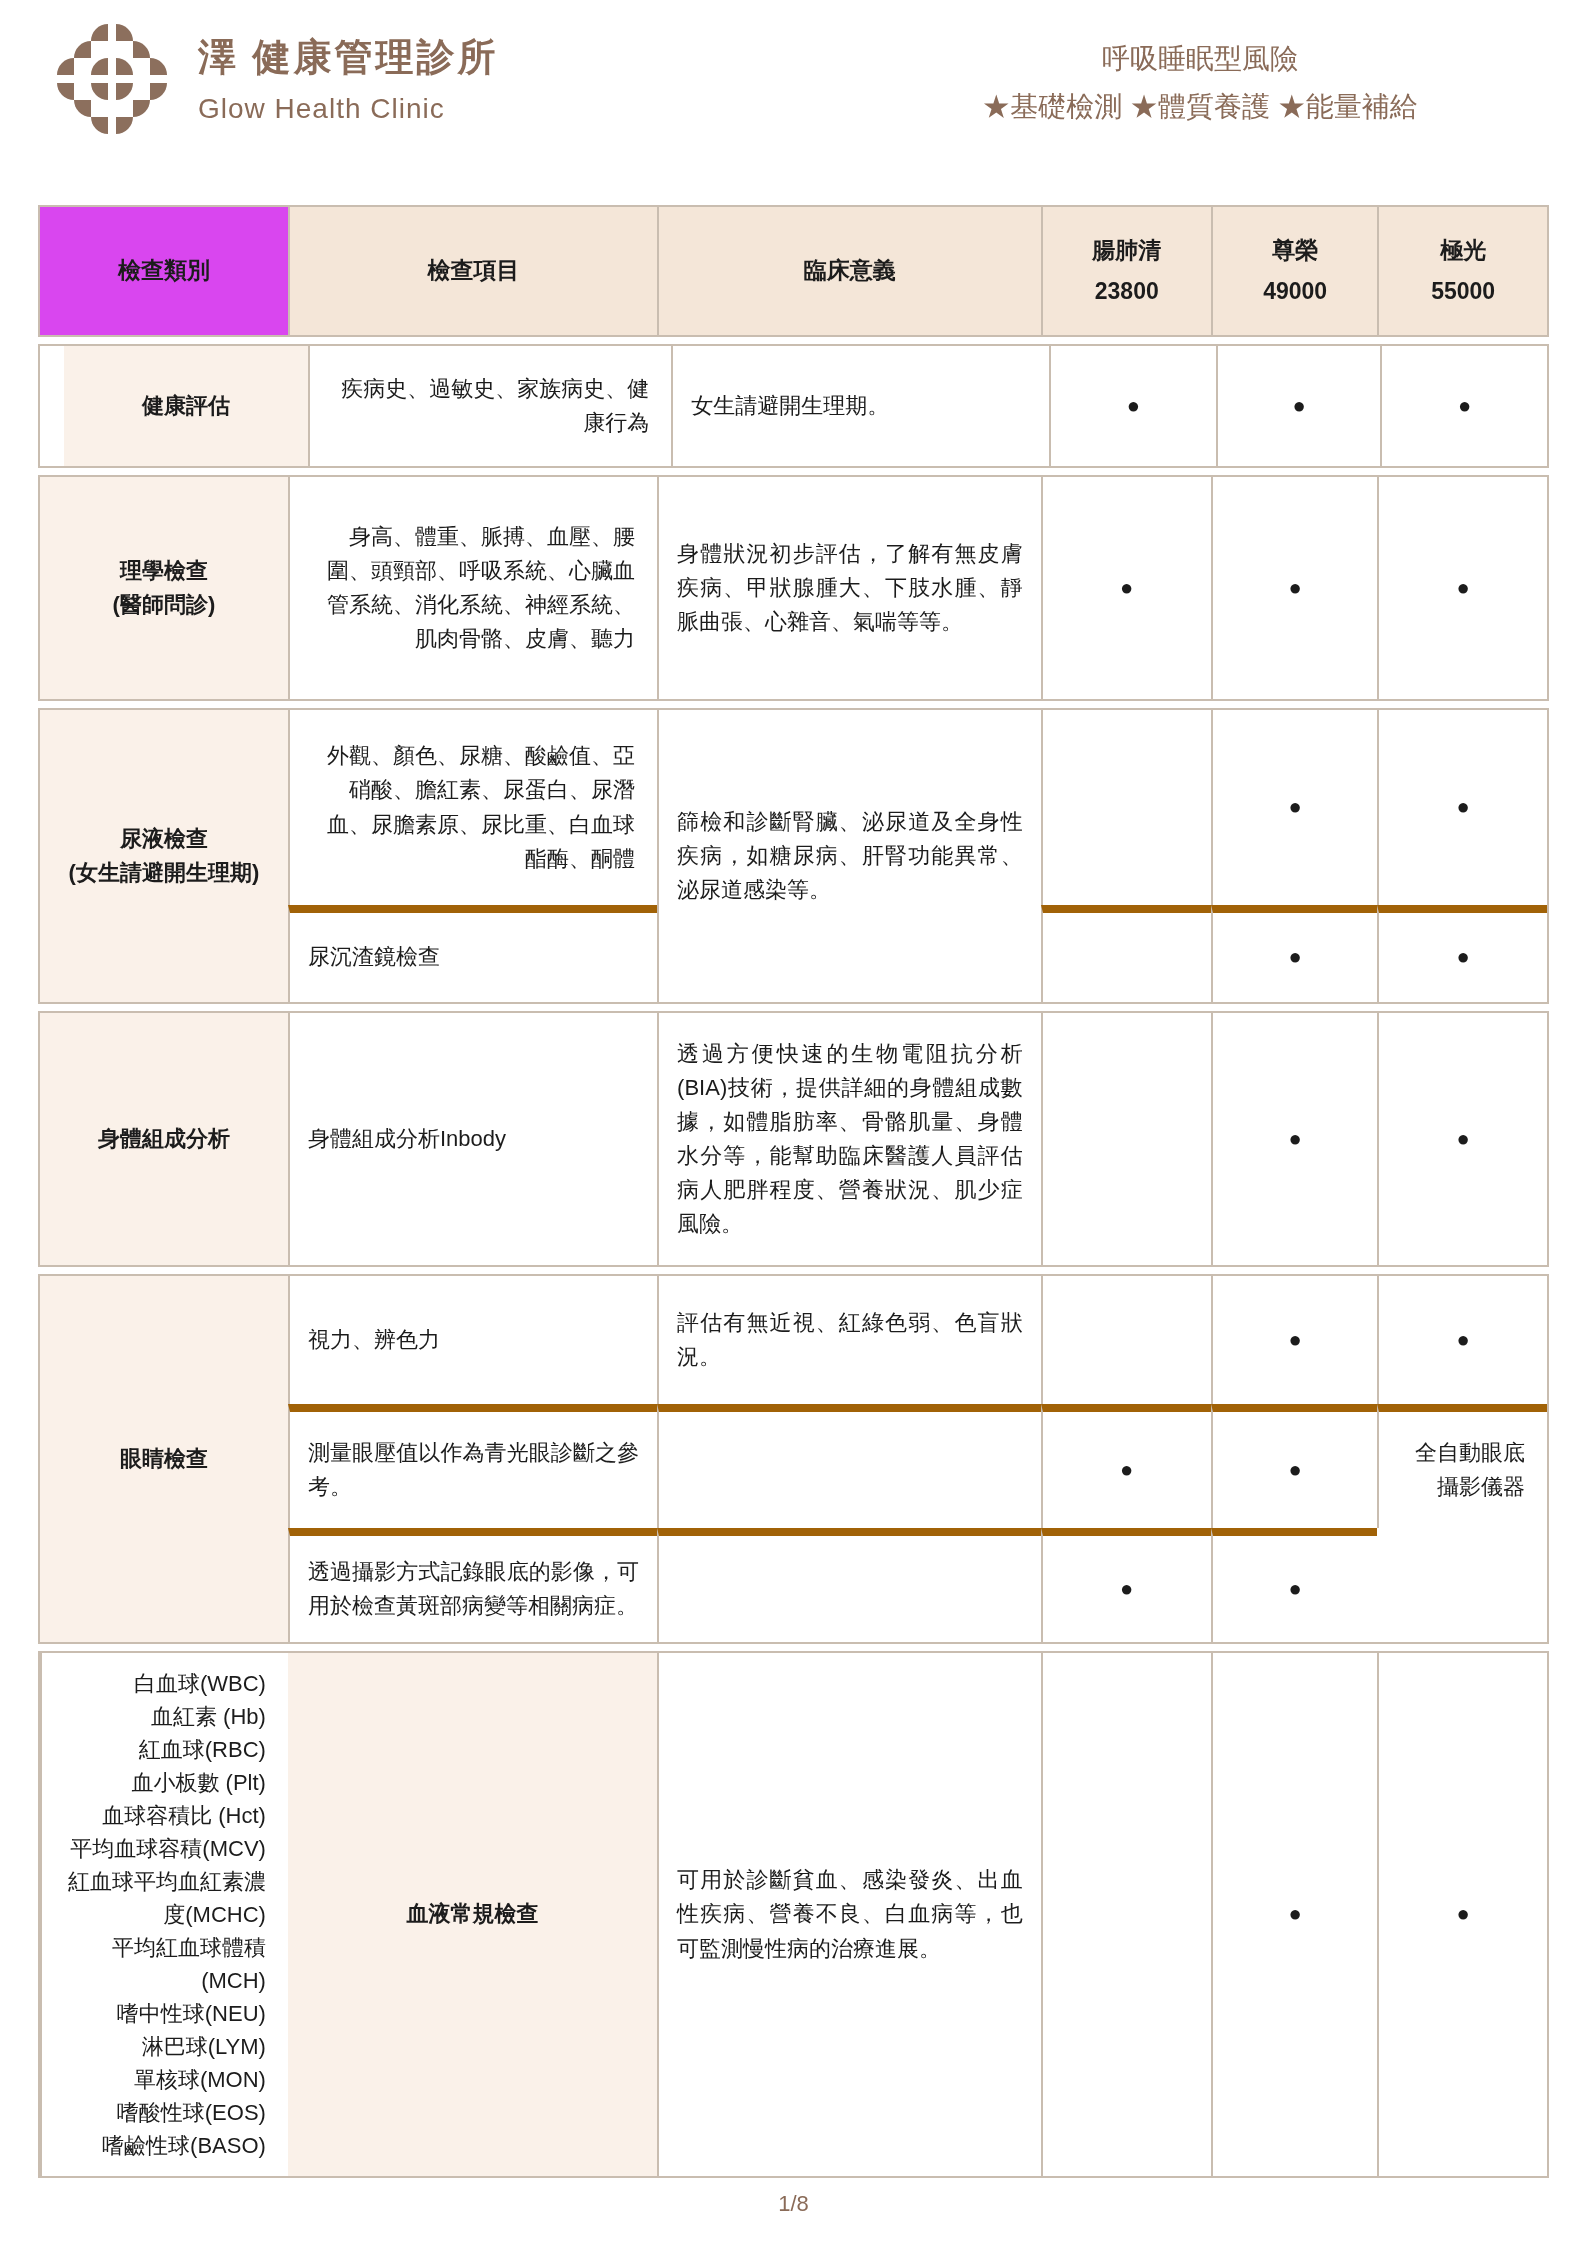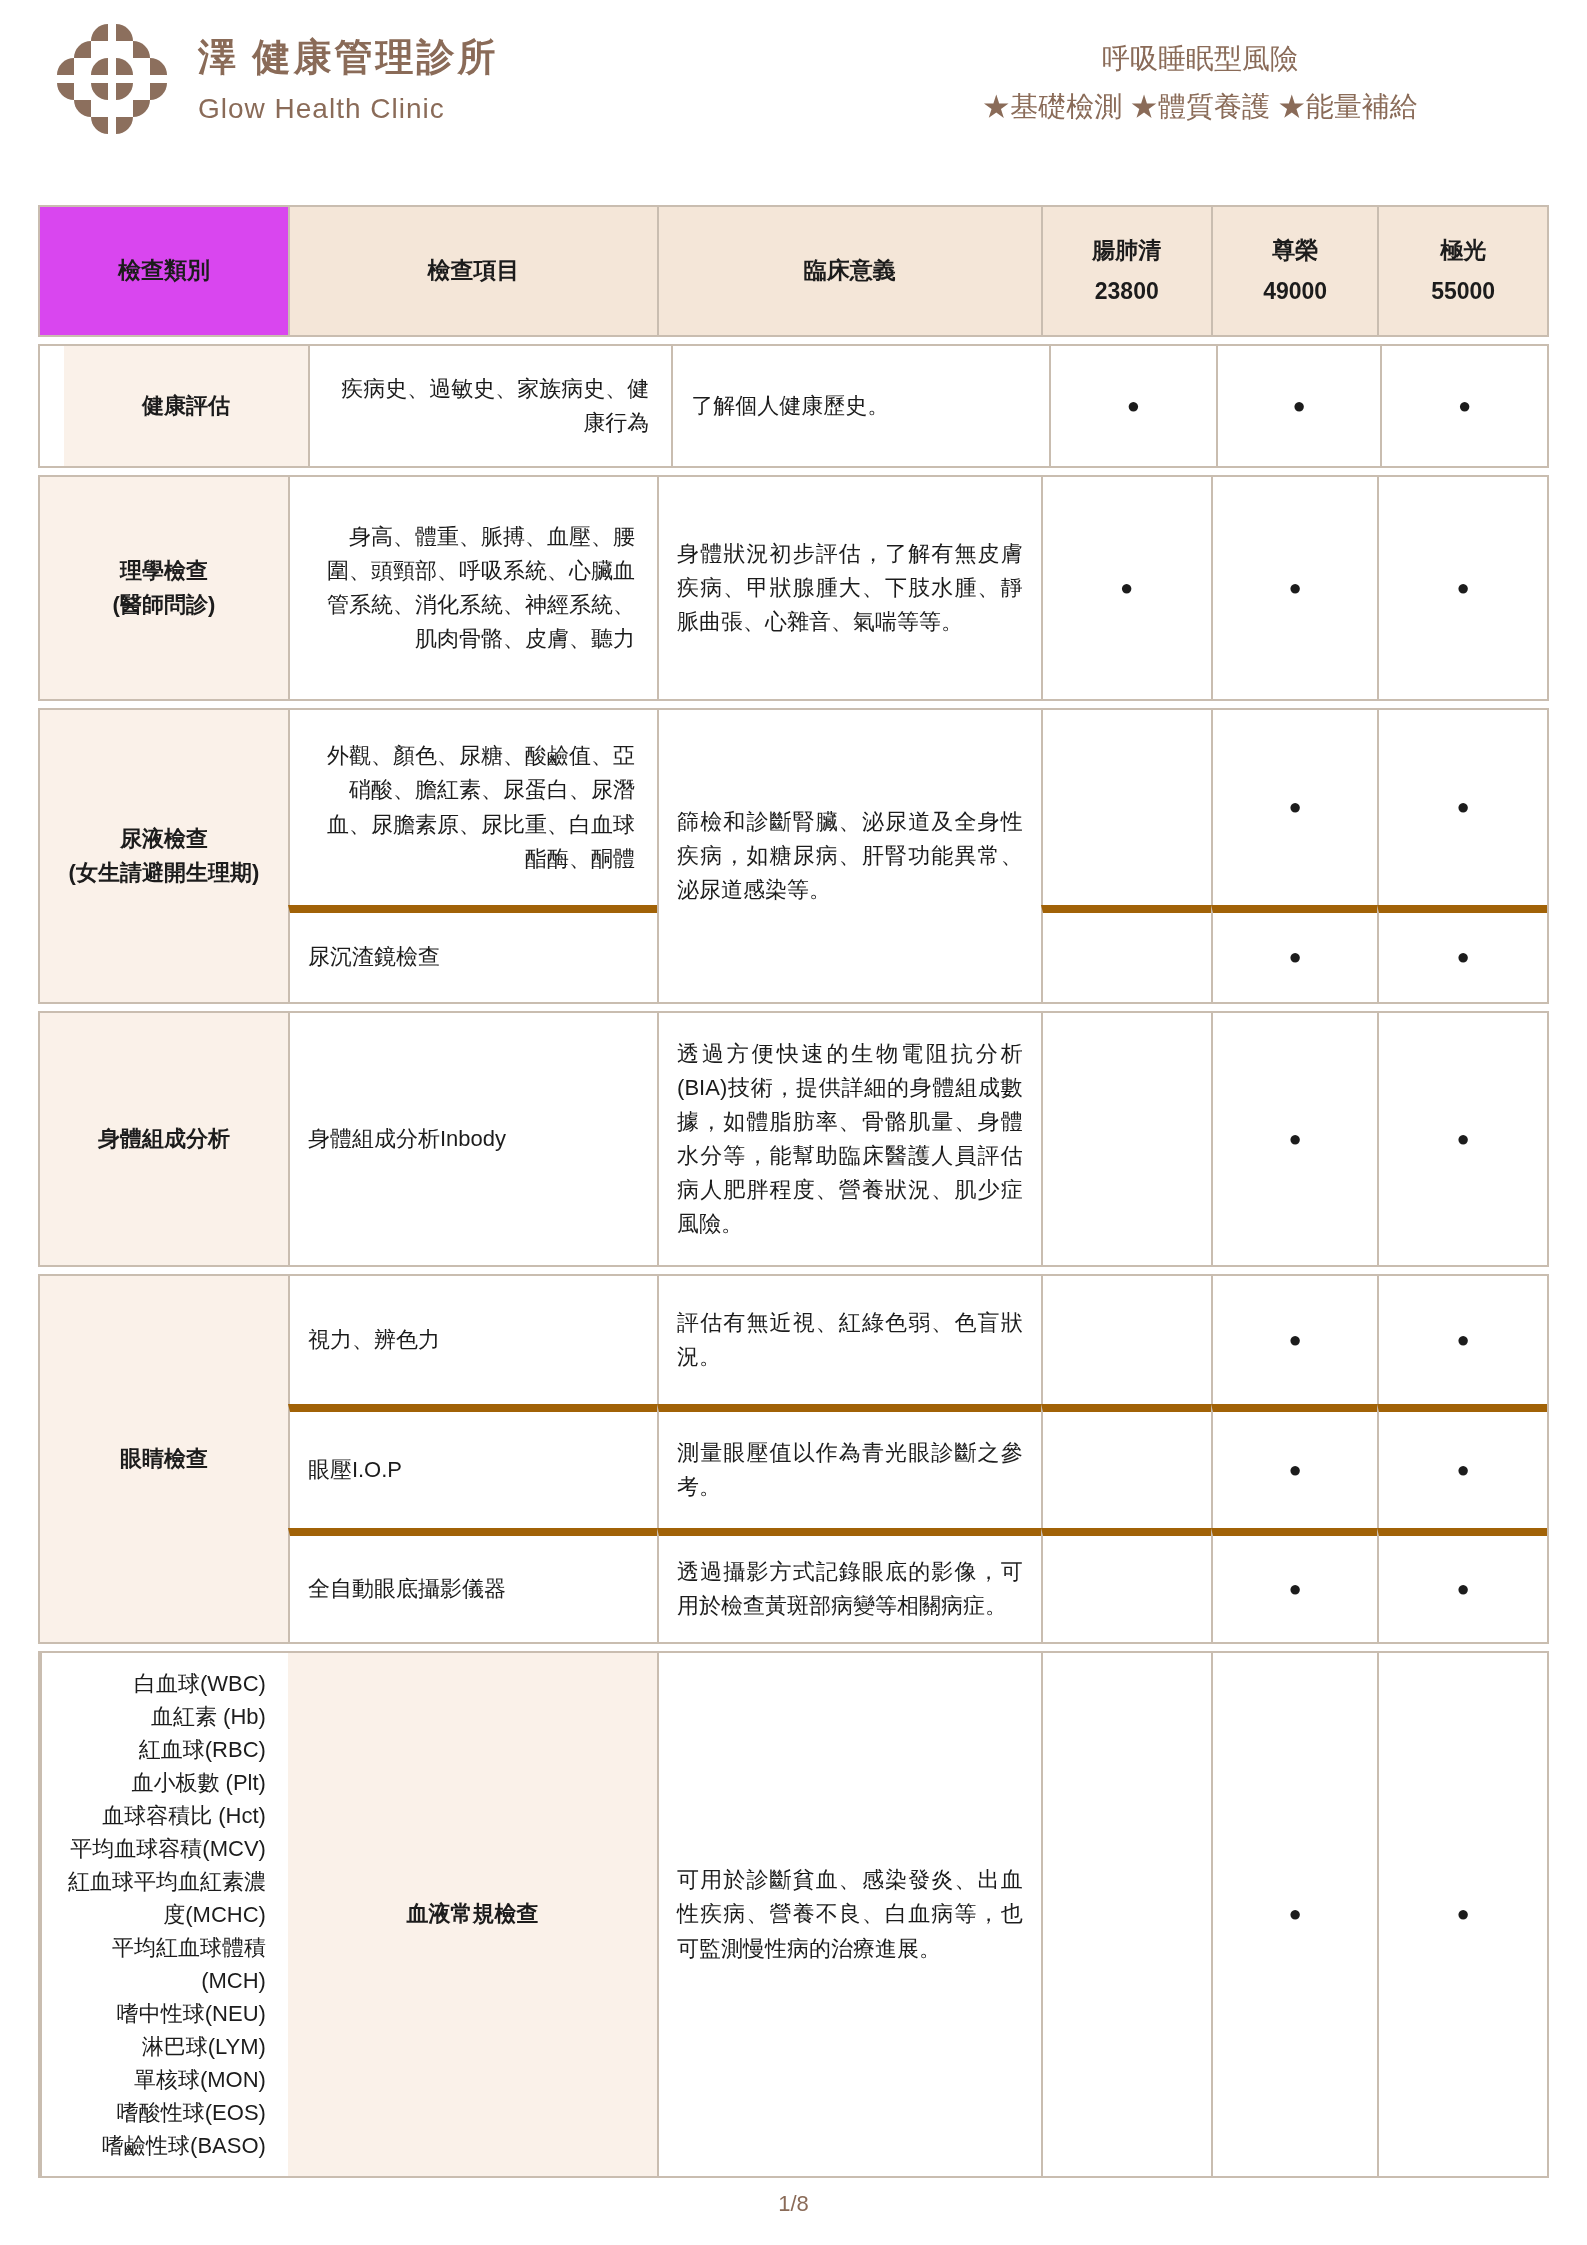--- a/index.html
+++ b/index.html
@@ -114,21 +114,21 @@
       <span class="pkg">
         <span>極光</span>
         <span>55000</span>
       </span>
     </div>
   </div>
 
   <div class="band h-r1">
     <div class="cell c1">健康評估</div>
     <div class="cell c-item">疾病史、過敏史、家族病史、健康行為</div>
-    <div class="cell c-meaning">了解個人健康歷史。</div>
+    <div class="cell c-meaning">女生請避開生理期。</div>
     <div class="cell c-mark">●</div>
     <div class="cell c-mark">●</div>
     <div class="cell c-mark">●</div>
   </div>
 
   <div class="band h-r2">
     <div class="cell c1">理學檢查
 (醫師問診)</div>
     <div class="cell c-item">身高、體重、脈搏、血壓、腰圍、頭頸部、呼吸系統、心臟血管系統、消化系統、神經系統、肌肉骨骼、皮膚、聽力</div>
     <div class="cell c-meaning">身體狀況初步評估，了解有無皮膚疾病、甲狀腺腫大、下肢水腫、靜脈曲張、心雜音、氣喘等等。</div>
@@ -160,21 +160,20 @@
     <div class="cell c-mark">●</div>
   </div>
 
   <div class="band h-eye">
     <div class="cell c1 rs3">眼睛檢查</div>
     <div class="cell c-item">視力、辨色力</div>
     <div class="cell c-meaning">評估有無近視、紅綠色弱、色盲狀況。</div>
     <div class="cell c-mark"></div>
     <div class="cell c-mark">●</div>
     <div class="cell c-mark">●</div>
-    <div class="cell c-item bt">眼壓I.O.P</div>
     <div class="cell c-meaning bt">測量眼壓值以作為青光眼診斷之參考。</div>
     <div class="cell c-mark bt"></div>
     <div class="cell c-mark bt">●</div>
     <div class="cell c-mark bt">●</div>
     <div class="cell c-item bt">全自動眼底攝影儀器</div>
     <div class="cell c-meaning bt">透過攝影方式記錄眼底的影像，可用於檢查黃斑部病變等相關病症。</div>
     <div class="cell c-mark bt"></div>
     <div class="cell c-mark bt">●</div>
     <div class="cell c-mark bt">●</div>
   </div>

